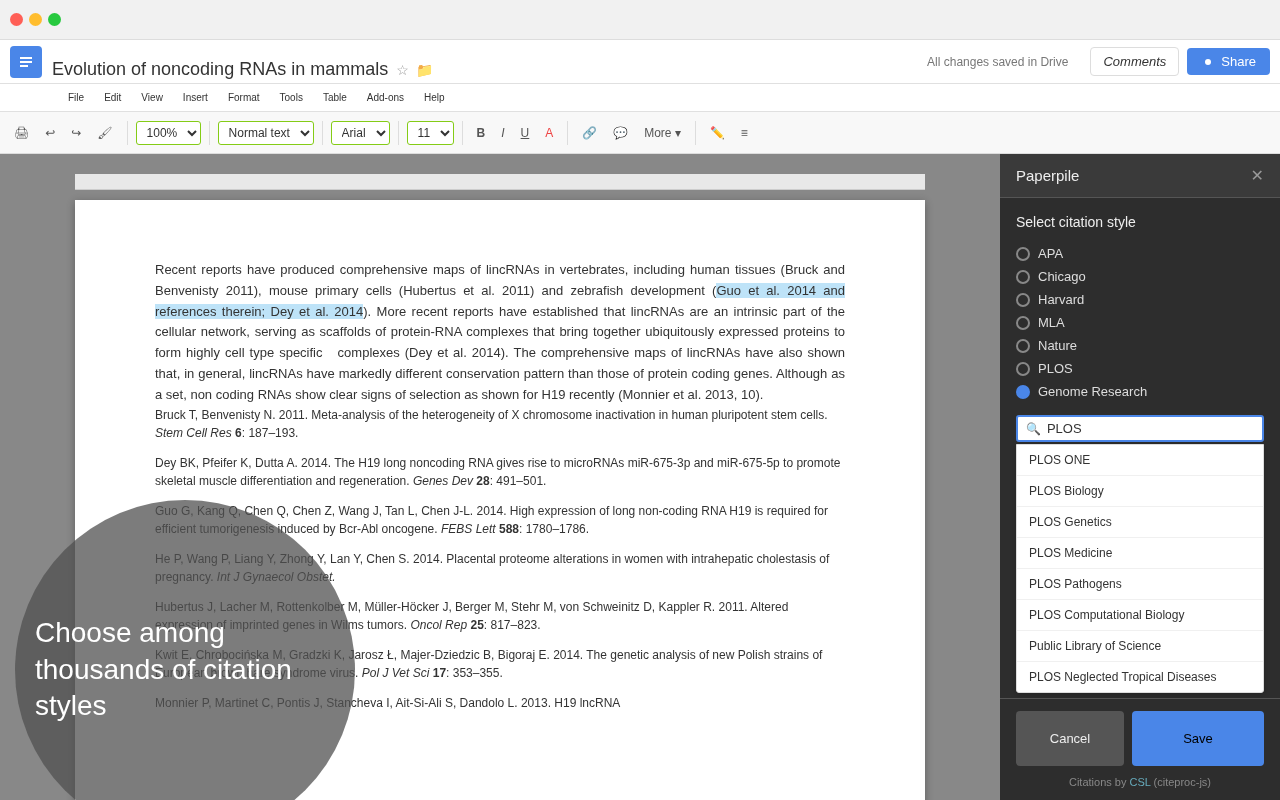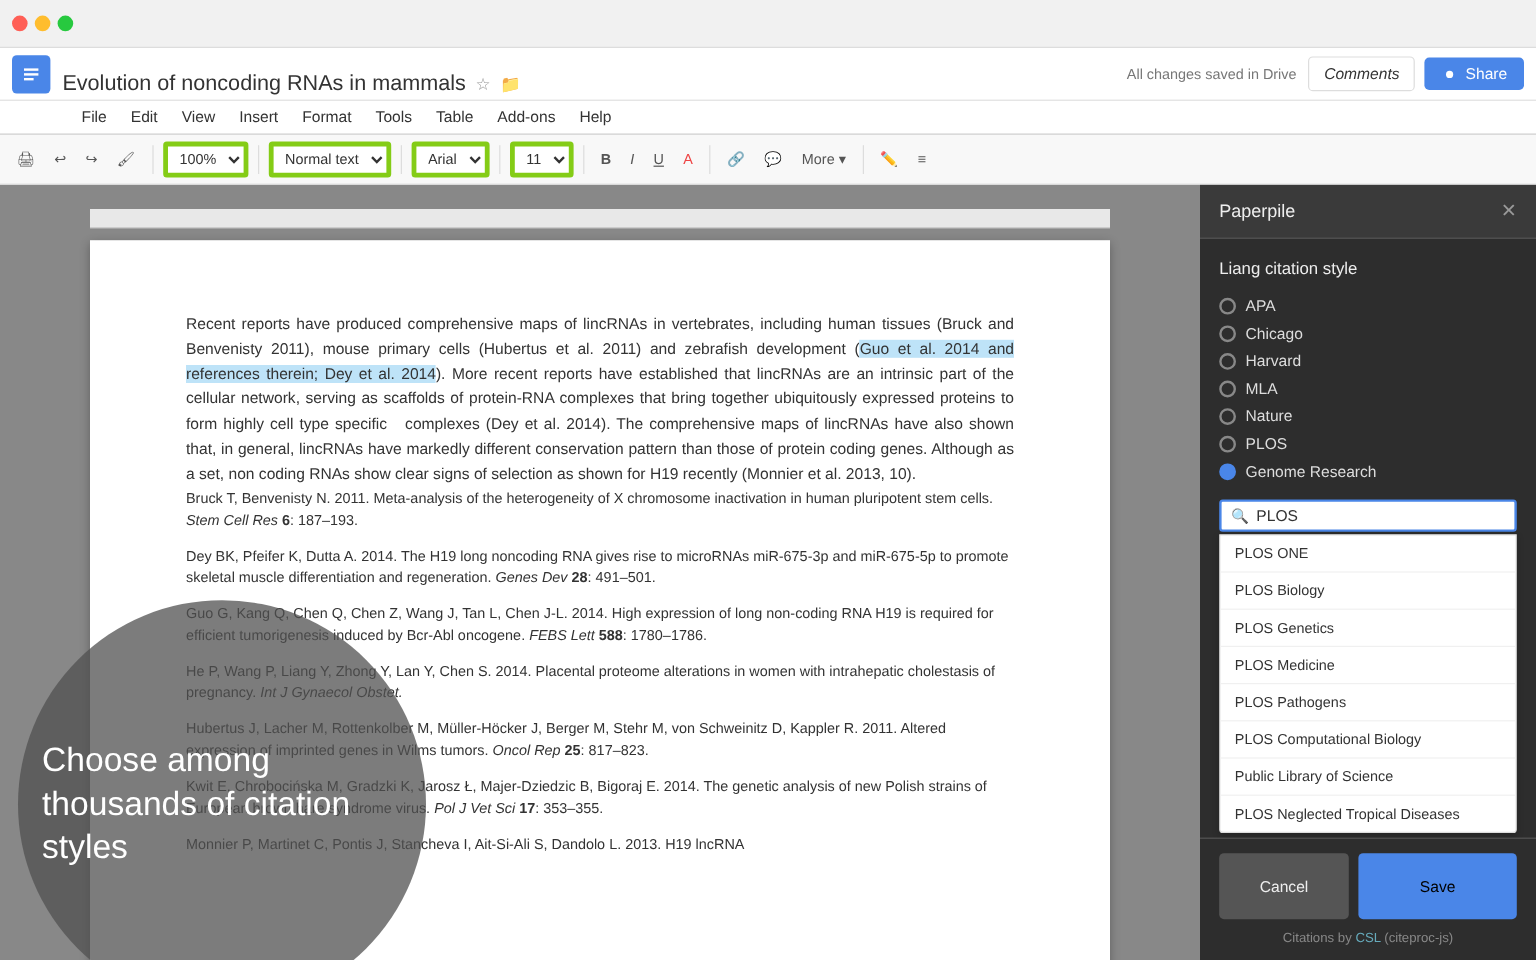--- a/index.html
+++ b/index.html
@@ -37,21 +37,21 @@
     .docs-menu-icon {
       width: 32px; height: 32px; background: #4a86e8; border-radius: 4px;
       display: flex; align-items: center; justify-content: center;
       color: white; font-size: 16px; margin-right: 10px; flex-shrink: 0;
     }
     .doc-title-area { flex: 1; }
     .doc-title { font-size: 18px; color: #333; font-weight: 400; }
     .star-icon { color: #999; font-size: 14px; }
     .folder-icon { color: #999; font-size: 14px; }
     .docs-actions { display: flex; align-items: center; gap: 8px; }
-    .saved-text { font-size: 12px; color: #777; margin-right: 2px; }
+    .saved-text { font-size: 12px; color: #777; margin-right: 14px; }
     .comments-btn {
       background: #fff; border: 1px solid #ddd; border-radius: 4px;
       padding: 6px 12px; font-size: 13px; cursor: pointer; color: #333; font-style: italic;
     }
     .share-btn {
       background: #4a86e8; border: none; border-radius: 4px;
       padding: 6px 14px; font-size: 13px; cursor: pointer; color: white;
       display: flex; align-items: center; gap: 6px;
     }
 
@@ -59,39 +59,39 @@
     .menu-bar {
       background: #fff;
       display: flex;
       align-items: center;
       padding: 0 60px;
       height: 28px;
       flex-shrink: 0;
       border-bottom: 1px solid #e0e0e0;
       gap: 4px;
     }
-    .menu-item { padding: 4px 8px; font-size: 13px; color: #333; cursor: pointer; }
+    .menu-item { padding: 4px 8px; font-size: 10px; color: #333; cursor: pointer; }
 
     
     .toolbar {
       background: #f8f8f8;
       display: flex;
       align-items: center;
       padding: 2px 8px;
       height: 42px;
       flex-shrink: 0;
       border-bottom: 1px solid #ddd;
       gap: 4px;
     }
     .toolbar-btn {
       padding: 4px 6px; font-size: 12px; color: #555; cursor: pointer;
       border: none; background: none; border-radius: 3px;
     }
     .toolbar-select {
-      border: 4px solid #84cc16; border-radius: 3px; padding: 3px 6px;
+      border: 1px solid #84cc16; border-radius: 3px; padding: 3px 6px;
       font-size: 12px; background: #fff; cursor: pointer; color: #333;
     }
     .toolbar-divider { width: 1px; height: 24px; background: #ddd; margin: 0 4px; }
     .bold-btn { font-weight: bold; }
     .italic-btn { font-style: italic; }
     .underline-btn { text-decoration: underline; }
     .font-color-btn { color: #e44; }
 
     
     .main-area {
@@ -392,21 +392,21 @@
     </div>
   </div>
 
   <div class="sidebar">
     <div class="sidebar-header">
       <span class="sidebar-title">Paperpile</span>
       <span class="sidebar-close">✕</span>
     </div>
 
     <div class="sidebar-content">
-      <div class="select-citation-title">Liang citation style</div>
+      <div class="select-citation-title">Select citation style</div>
 
       <div class="radio-group">
         <div class="radio-item">
           <div class="radio-circle"></div>
           <span class="radio-label">APA</span>
         </div>
         <div class="radio-item">
           <div class="radio-circle"></div>
           <span class="radio-label">Chicago</span>
         </div>

